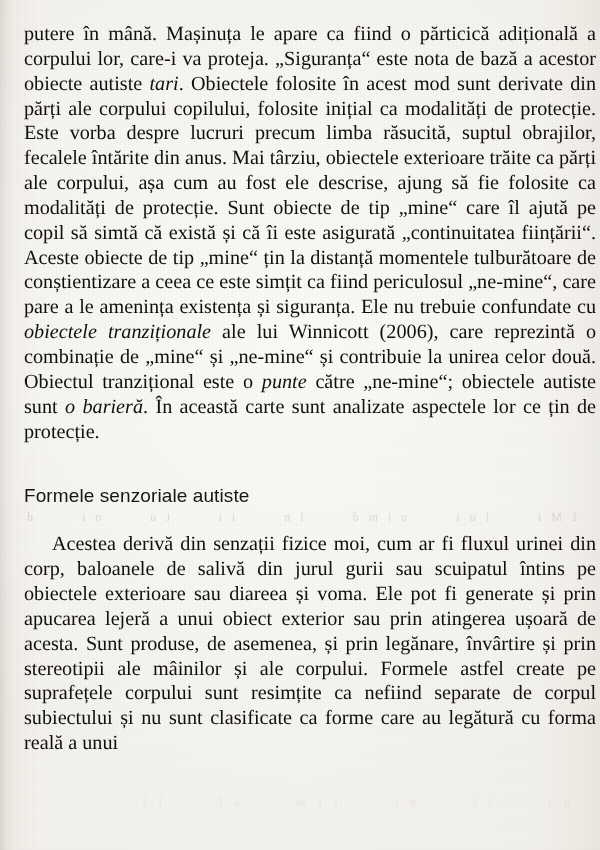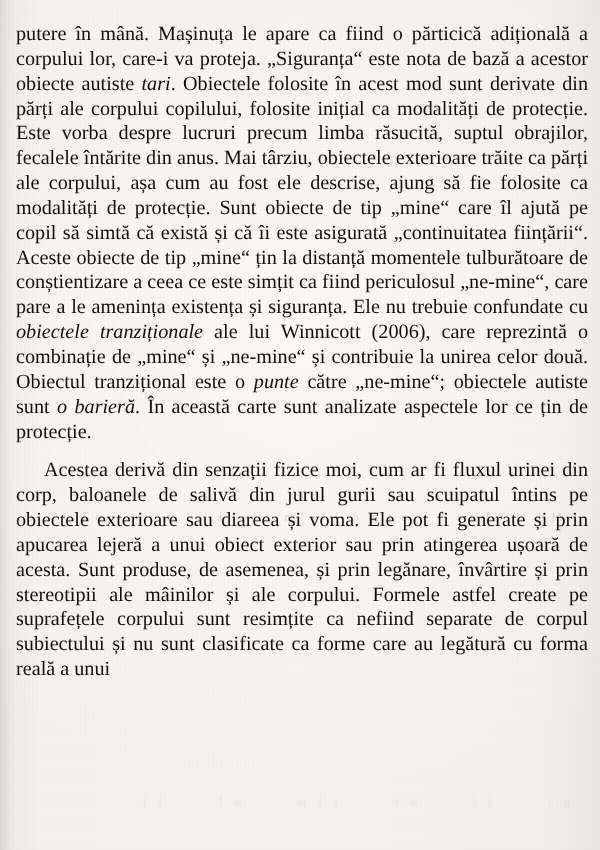--- a/index.html
+++ b/index.html
@@ -77,21 +77,21 @@
     word-spacing: 30px;
     line-height: 20px;
     filter: blur(0.8px);
     transform: scaleX(-1);
     overflow: hidden;
     white-space: nowrap;
   }
 
   #content {
     position: absolute;
-    left: 16px;
+    left: 24px;
     top: 0;
     width: 572px;
   }
 
   p.body-par {
     margin: 0;
     color: #100f0d;
     font-family: "Liberation Serif", serif;
     font-size: 20.2px;
     line-height: 24.85px;
@@ -135,17 +135,18 @@
 
   <div id="grain"></div>
 
   <div id="bleed">1Mi lui uimd ln ii tu oi di</div>
   <div id="bleed2">ui ti nr iim ul ii</div>
 
   <div id="content">
 
     <p class="body-par par-1">putere în mână. Mașinuța le apare ca fiind o părticică adițională a corpului lor, care-i va proteja. „Siguranța“ este nota de bază a acestor obiecte autiste <em class="emph">tari</em>. Obiectele folosite în acest mod sunt derivate din părți ale corpului copilului, folosite inițial ca modalități de protecție. Este vorba despre lucruri precum limba răsucită, suptul obrajilor, fecalele întărite din anus. Mai târziu, obiectele exterioare trăite ca părți ale corpului, așa cum au fost ele descrise, ajung să fie folosite ca modalități de protecție. Sunt obiecte de tip „mine“ care îl ajută pe copil să simtă că există și că îi este asigurată „continuitatea ființării“. Aceste obiecte de tip „mine“ țin la distanță momentele tulburătoare de conștientizare a ceea ce este simțit ca fiind periculosul „ne-mine“, care pare a le amenința existența și siguranța. Ele nu trebuie confundate cu <em class="emph">obiectele tranziționale</em> ale lui Winnicott (2006), care reprezintă o combinație de „mine“ și „ne-mine“ și contribuie la unirea celor două. Obiectul tranzițional este o <em class="emph">punte</em> către „ne-mine“; obiectele autiste sunt <em class="emph">o barieră</em>. În această carte sunt analizate aspectele lor ce țin de protecție.</p>
 
+    <h2 class="section-head">Formele senzoriale autiste</h2>
 
     <p class="body-par par-2">Acestea derivă din senzații fizice moi, cum ar fi fluxul urinei din corp, baloanele de salivă din jurul gurii sau scuipatul întins pe obiectele exterioare sau diareea și voma. Ele pot fi generate și prin apucarea lejeră a unui obiect exterior sau prin atingerea ușoară de acesta. Sunt produse, de asemenea, și prin legănare, învârtire și prin stereotipii ale mâinilor și ale corpului. Formele astfel create pe suprafețele corpului sunt resimțite ca nefiind separate de corpul subiectului și nu sunt clasificate ca forme care au legătură cu forma reală a unui</p>
 
   </div>
 </div>
 
 </body></html>

